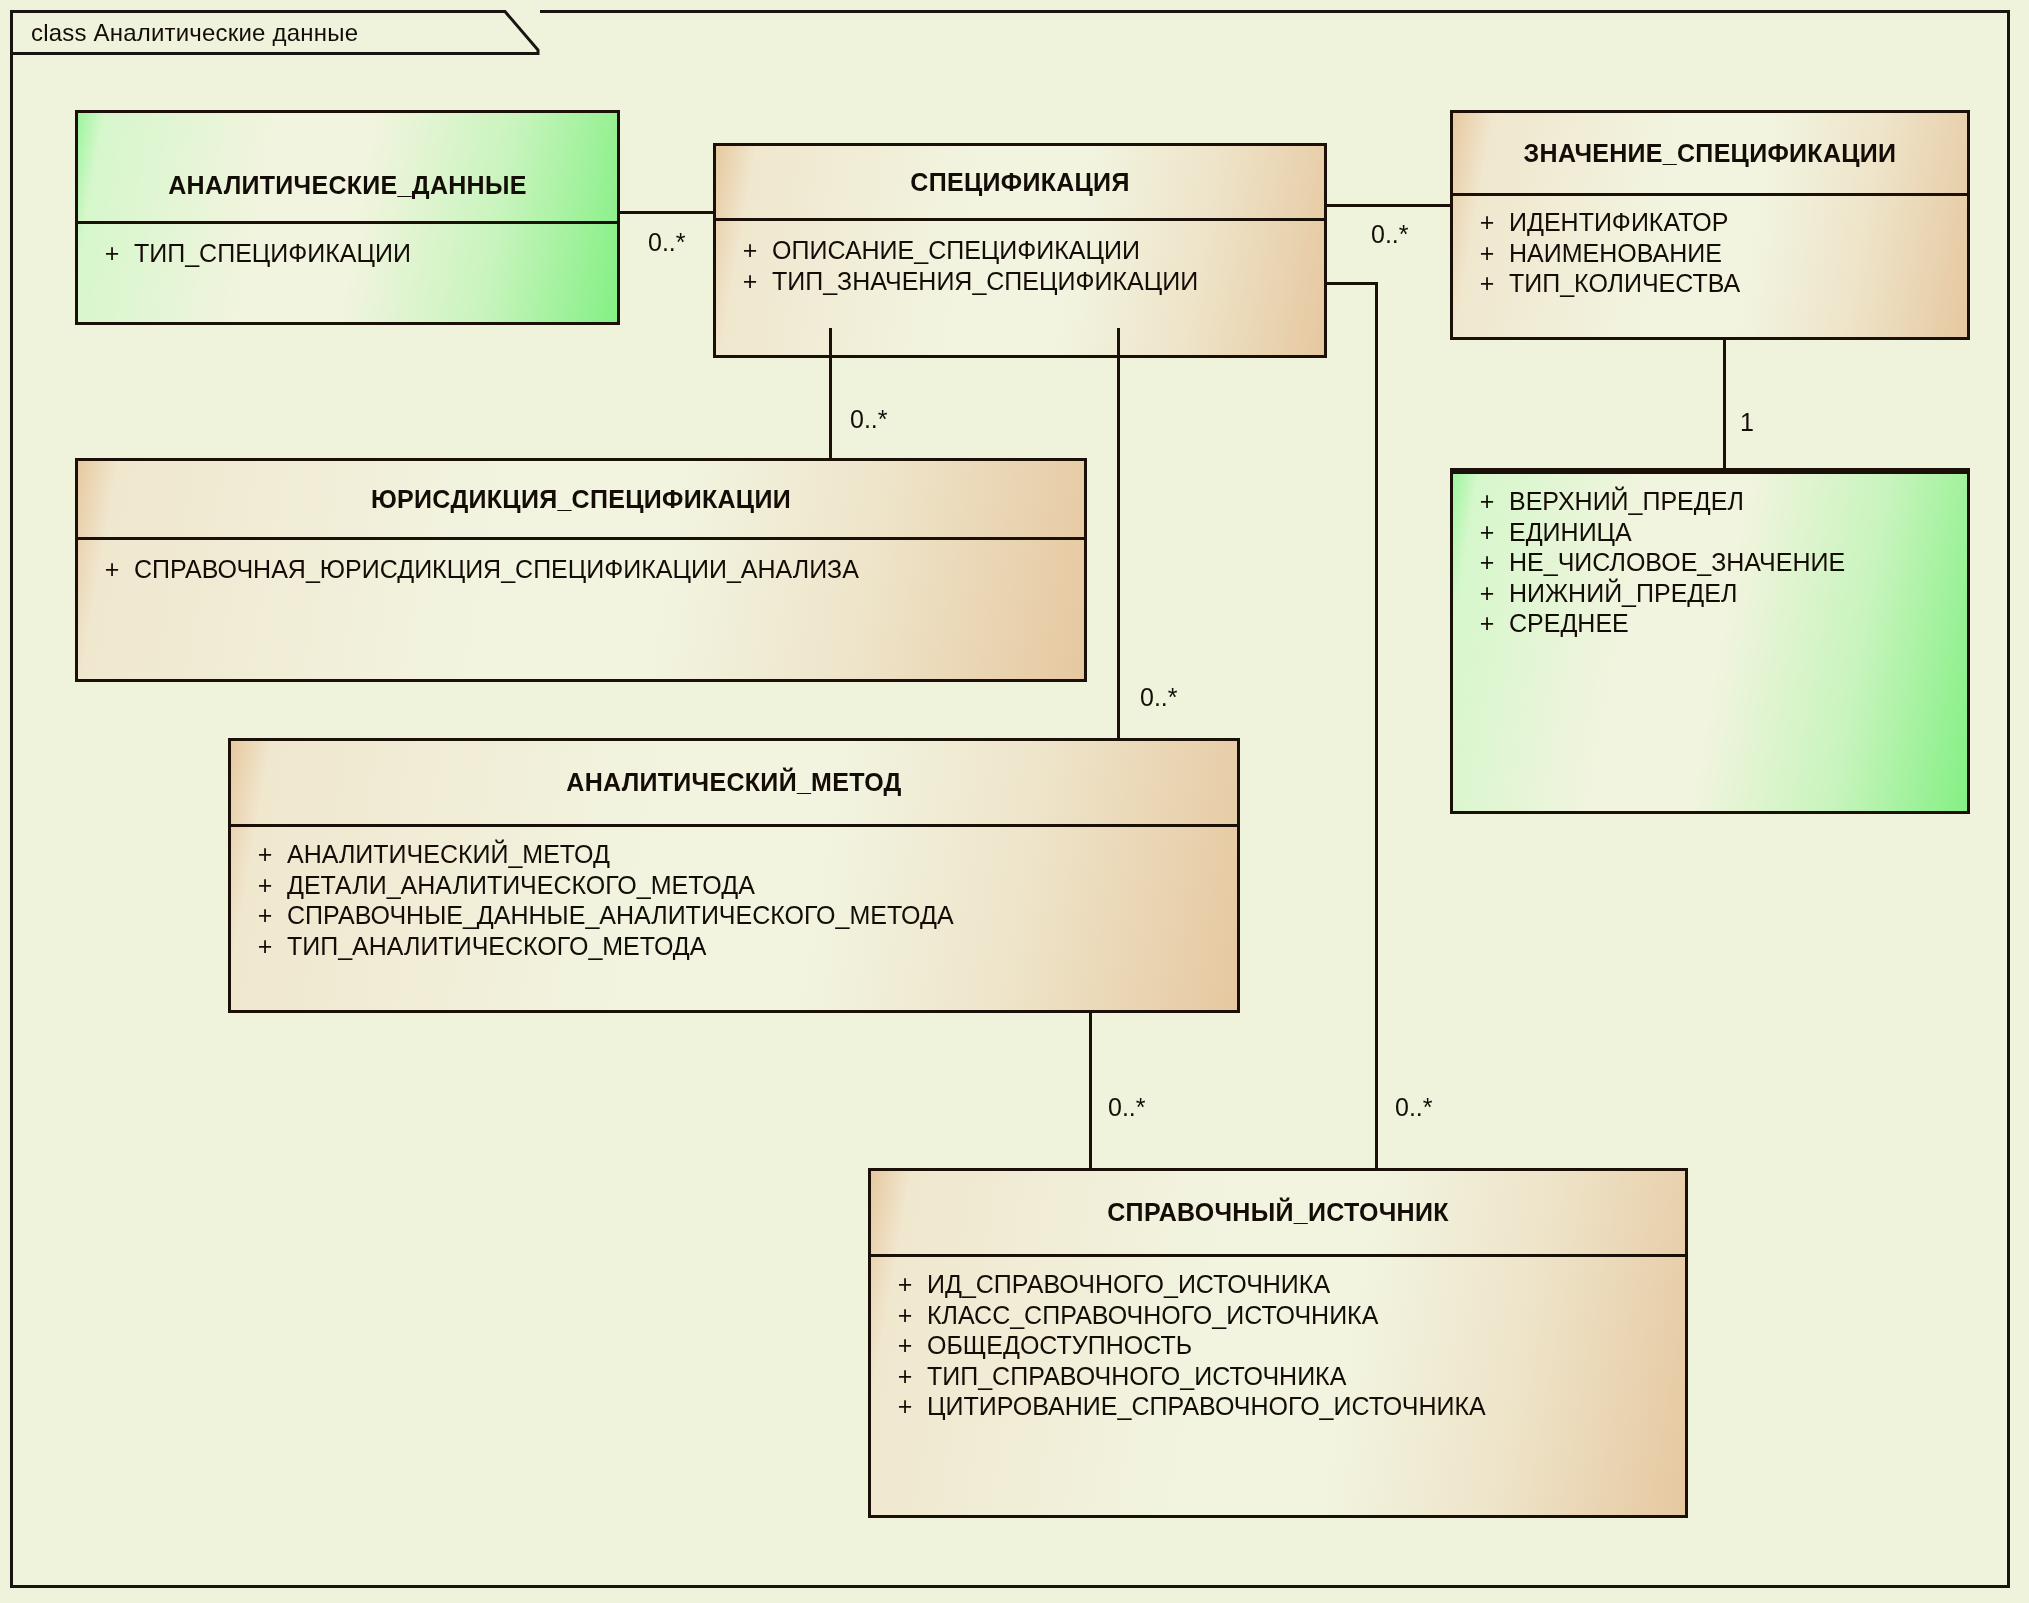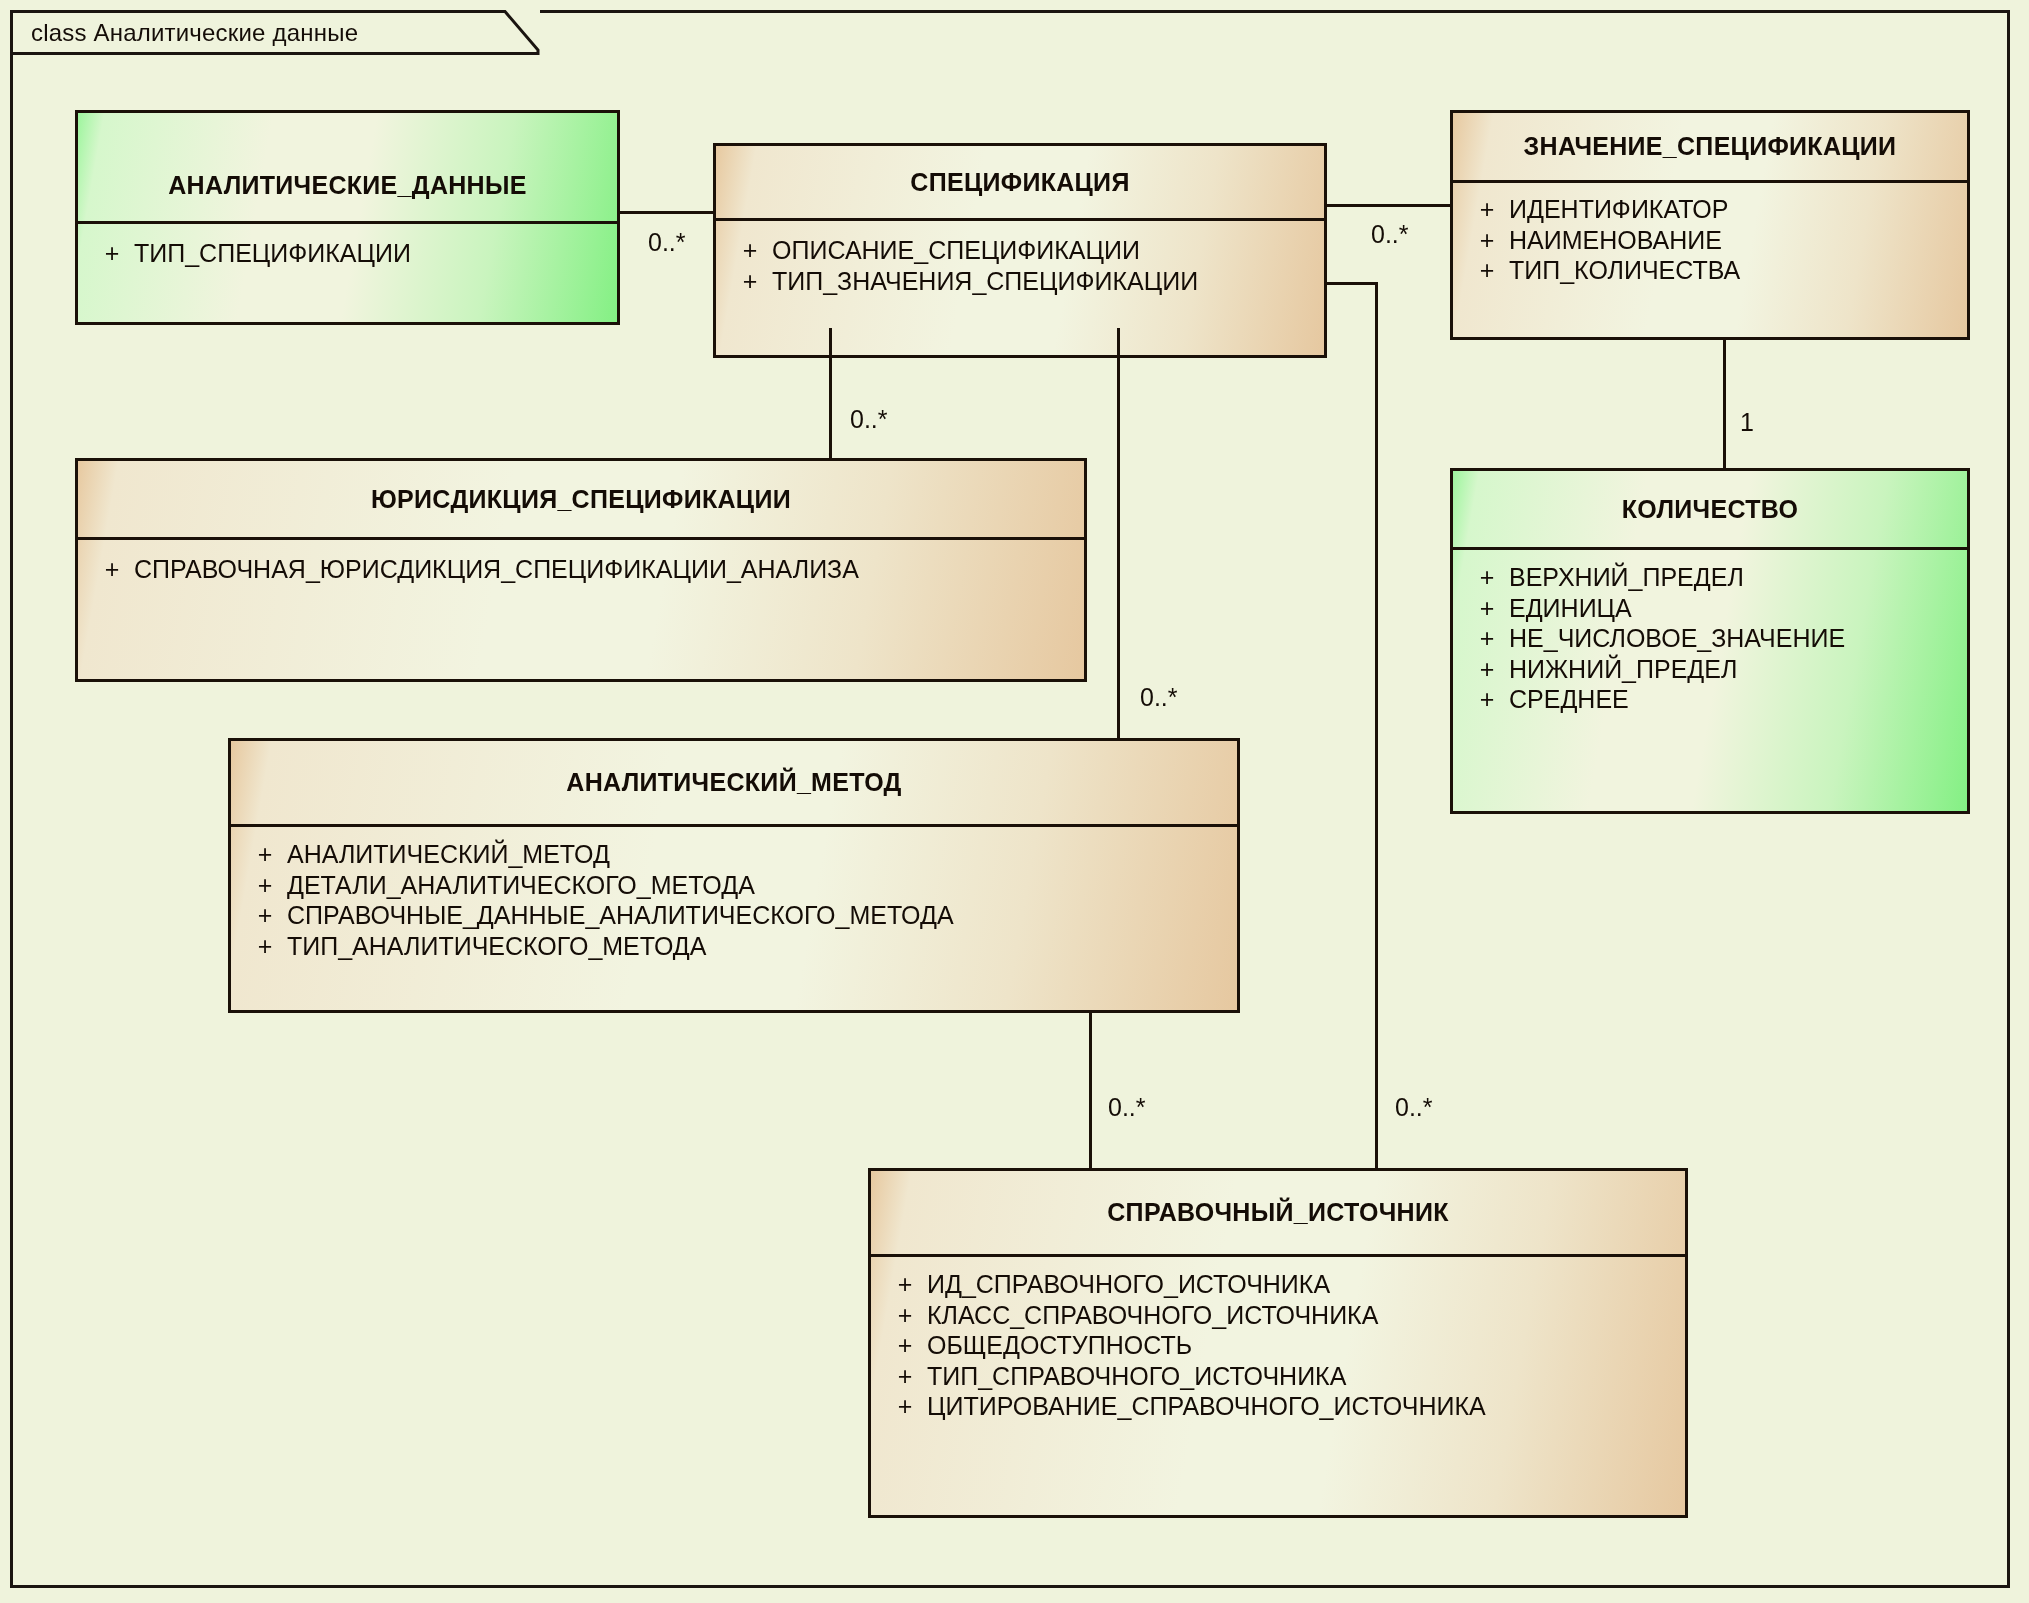--- a/index.html
+++ b/index.html
@@ -212,21 +212,21 @@
         <span class="nm">ТИП_ЗНАЧЕНИЯ_СПЕЦИФИКАЦИИ</span>
       </div>
     </div>
   </div>
 
   <div class="uml-class" style="left:1450px; top:110px; width:520px; height:230px;">
     <div class="shadow"></div>
     <div class="fillwrap">
       <div class="fill fill-tan"></div>
     </div>
-    <div class="uml-head" style="height:67px;">ЗНАЧЕНИЕ_СПЕЦИФИКАЦИИ</div>
+    <div class="uml-head" style="height:80px;">ЗНАЧЕНИЕ_СПЕЦИФИКАЦИИ</div>
     <div class="uml-divider"></div>
     <div class="uml-attrs" style="padding-left:12px; padding-top:11px;">
       <div class="uml-attr">
         <span class="vis">+</span>
         <span class="nm">ИДЕНТИФИКАТОР</span>
       </div>
       <div class="uml-attr">
         <span class="vis">+</span>
         <span class="nm">НАИМЕНОВАНИЕ</span>
       </div>
@@ -250,21 +250,20 @@
         <span class="nm">СПРАВОЧНАЯ_ЮРИСДИКЦИЯ_СПЕЦИФИКАЦИИ_АНАЛИЗА</span>
       </div>
     </div>
   </div>
 
   <div class="uml-class" style="left:1450px; top:468px; width:520px; height:346px;">
     <div class="shadow"></div>
     <div class="fillwrap">
       <div class="fill fill-green"></div>
     </div>
-    <div class="uml-head" style="height:76px;">КОЛИЧЕСТВО</div>
     <div class="uml-divider"></div>
     <div class="uml-attrs" style="padding-left:12px; padding-top:12px;">
       <div class="uml-attr">
         <span class="vis">+</span>
         <span class="nm">ВЕРХНИЙ_ПРЕДЕЛ</span>
       </div>
       <div class="uml-attr">
         <span class="vis">+</span>
         <span class="nm">ЕДИНИЦА</span>
       </div>

